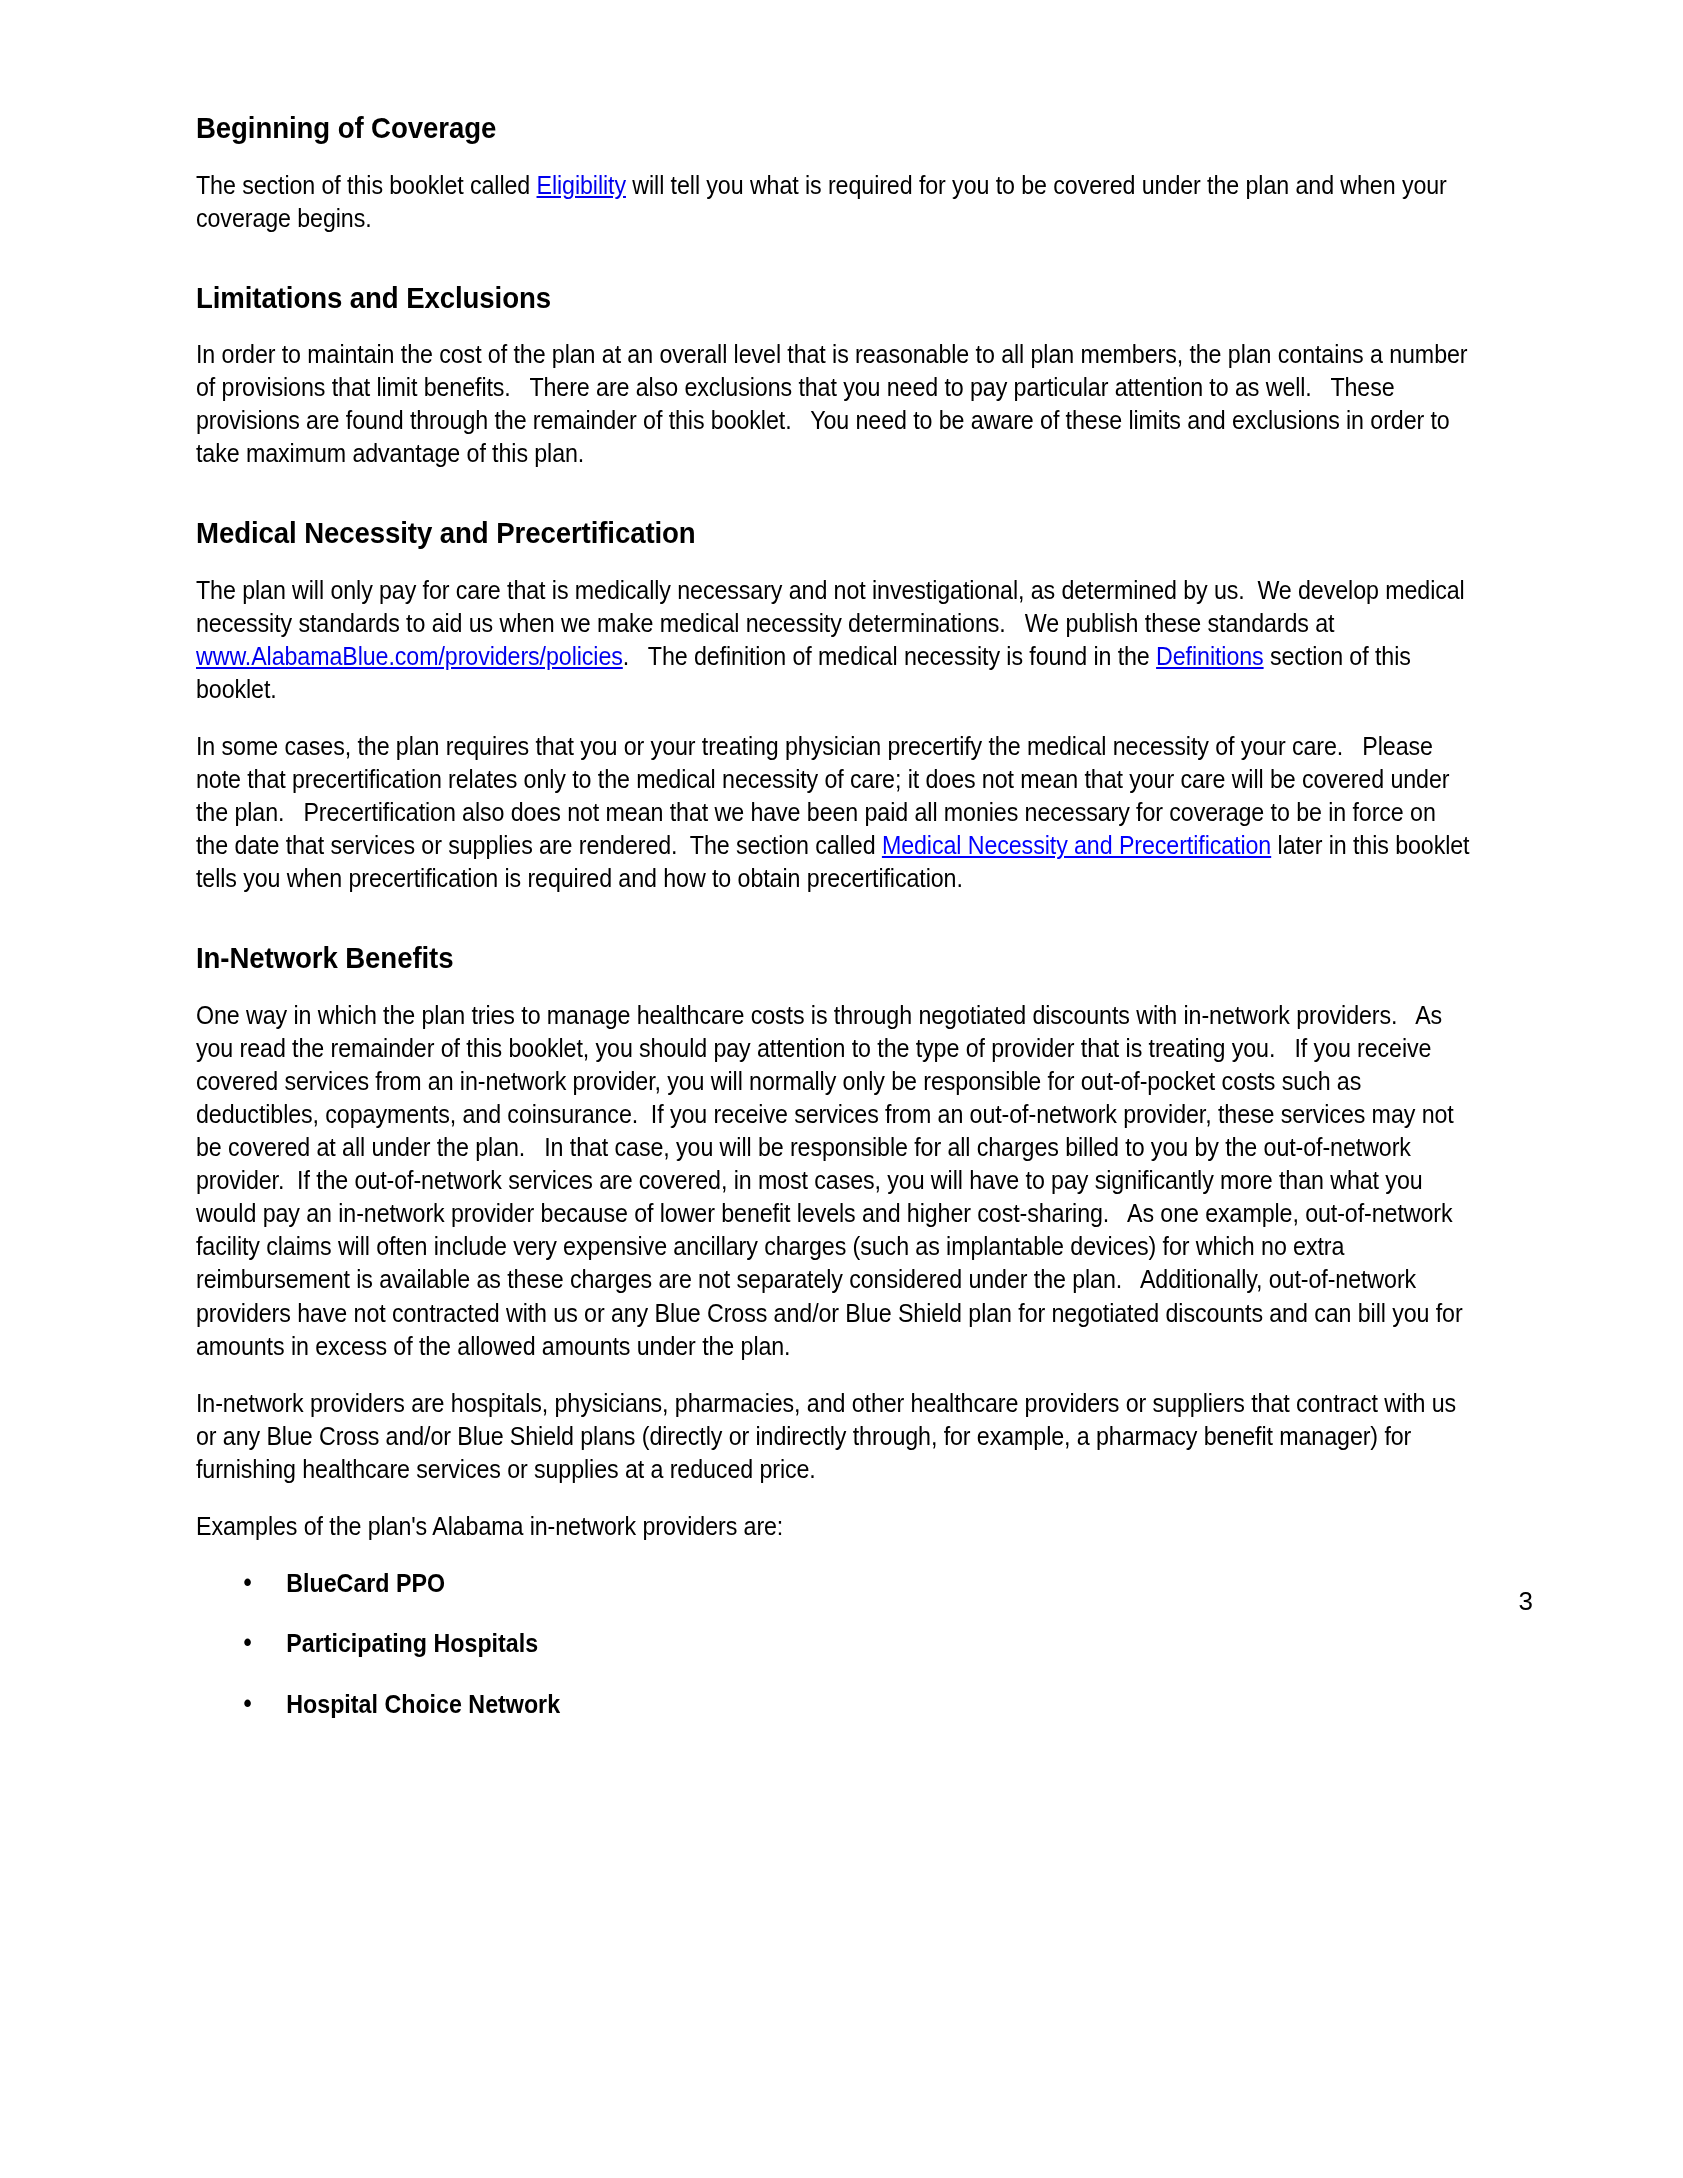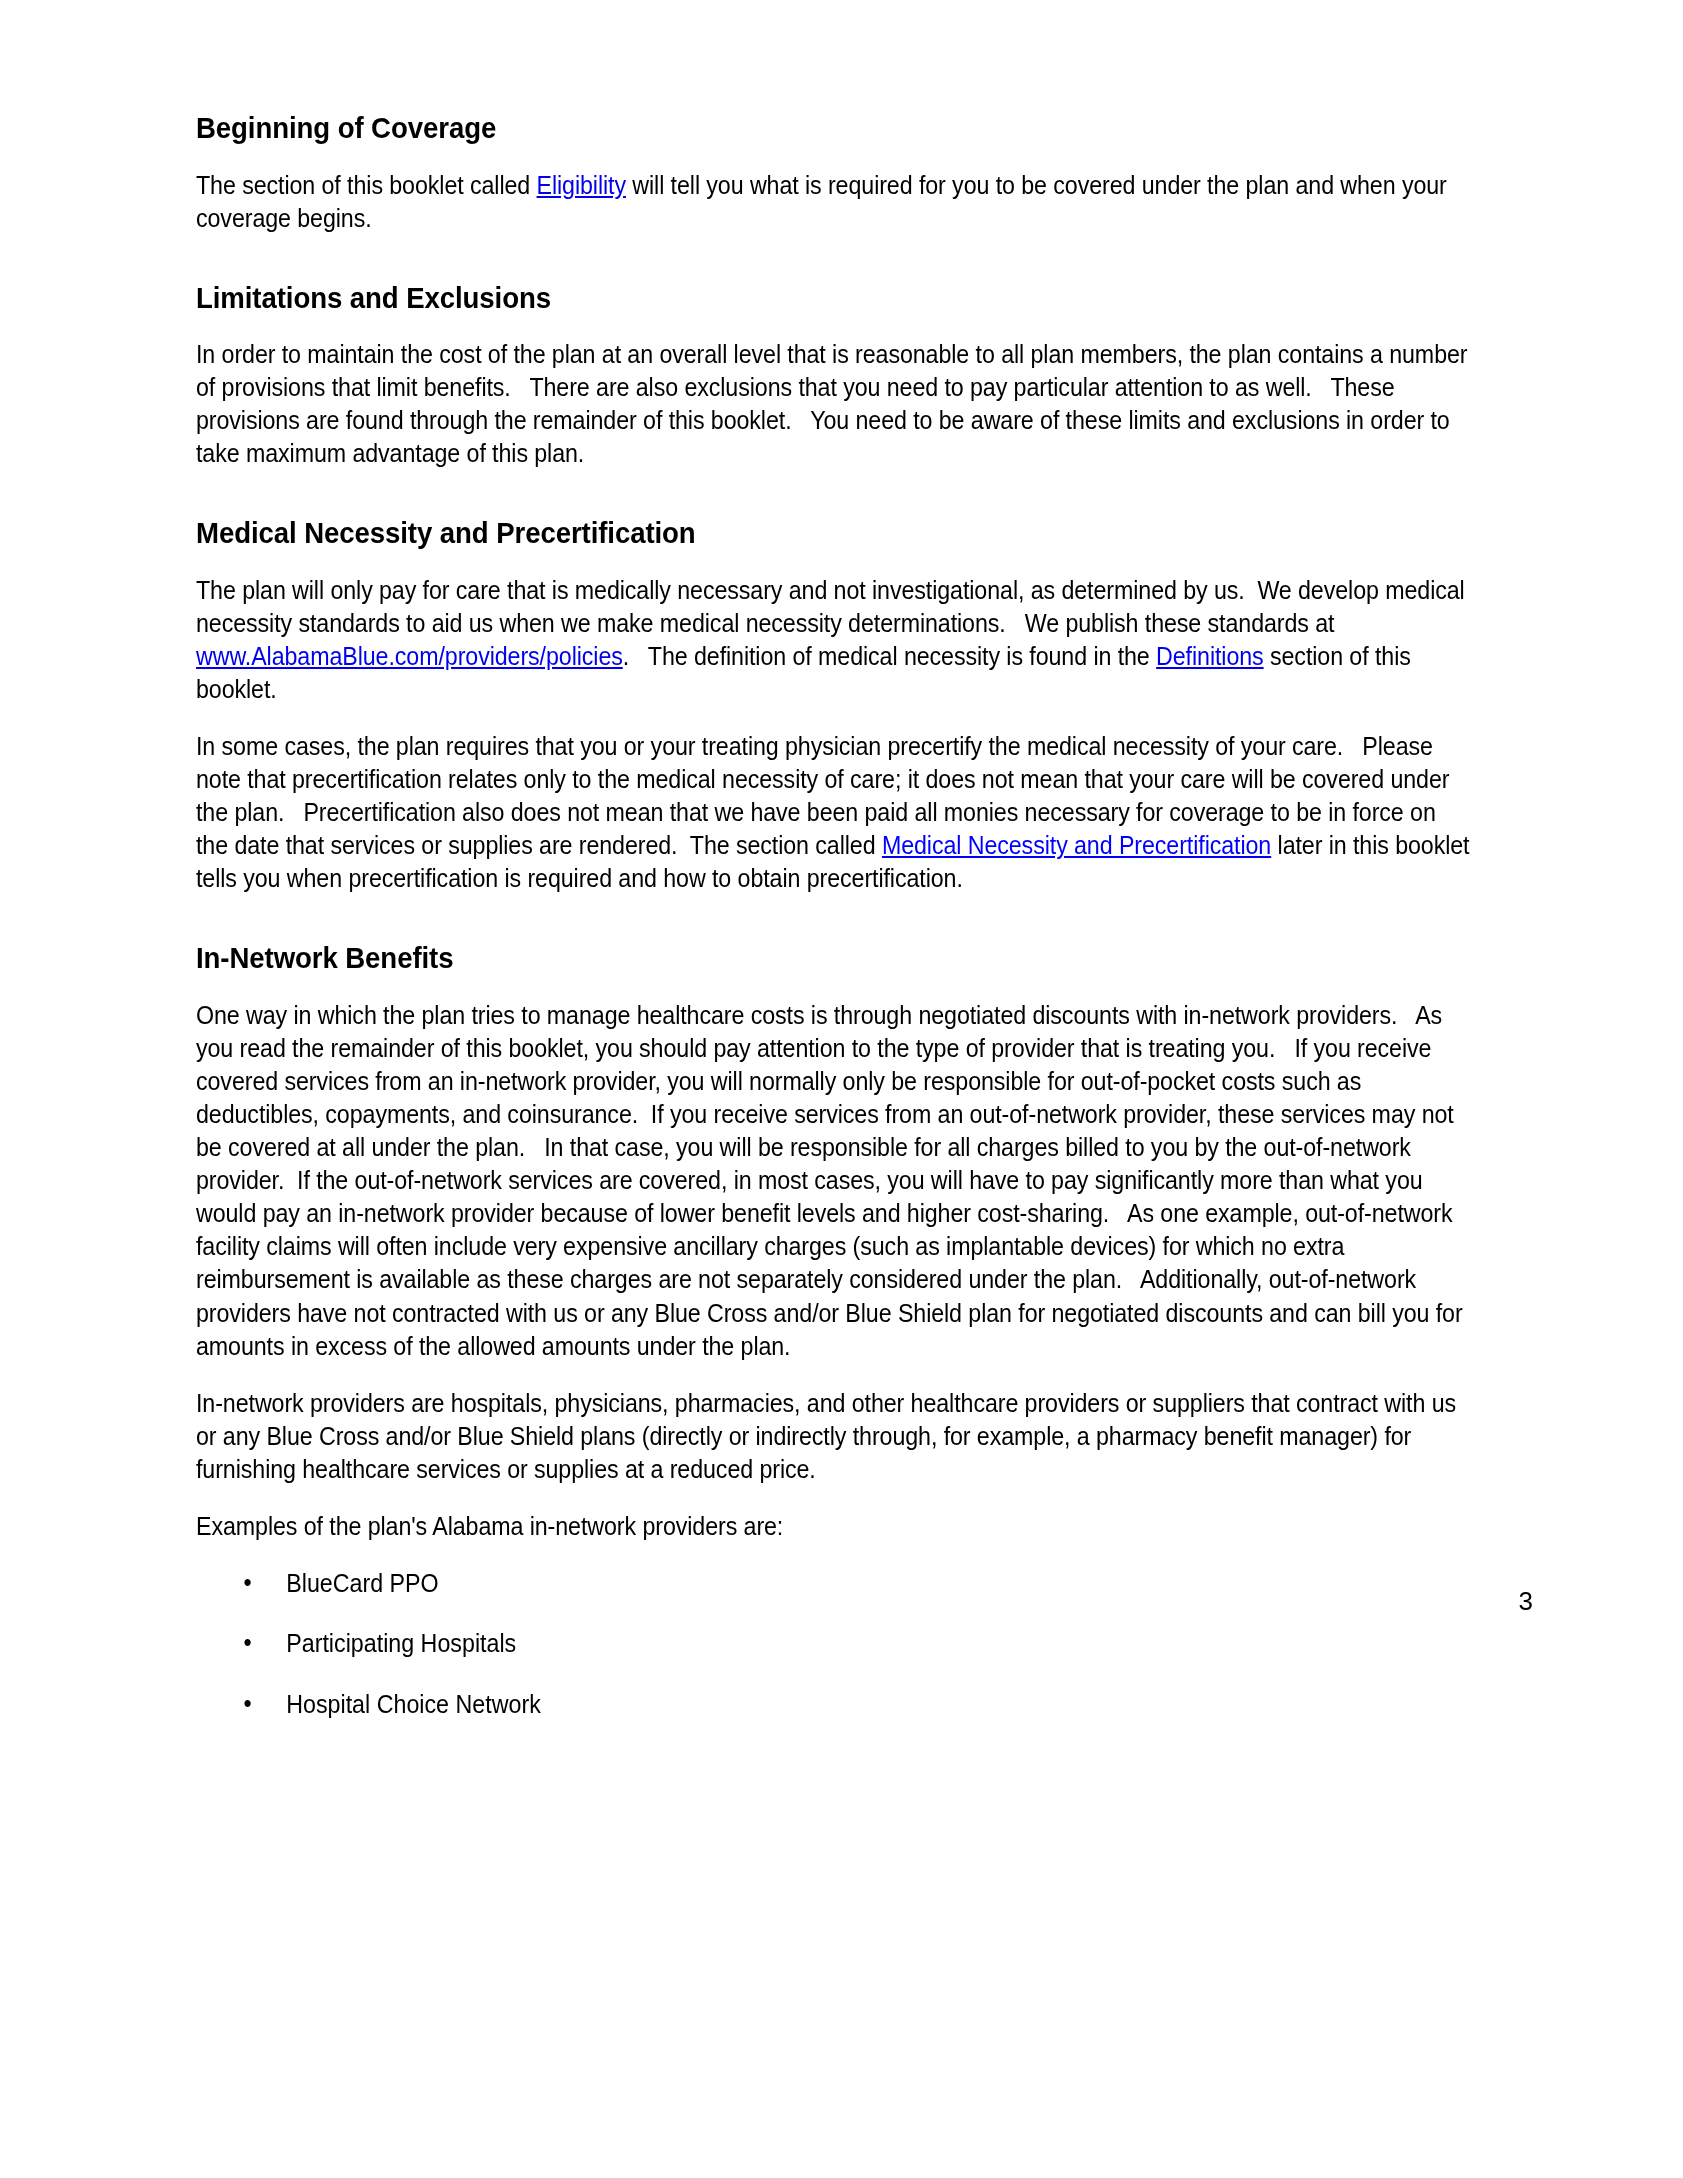--- a/index.html
+++ b/index.html
@@ -62,20 +62,21 @@
     text-decoration: underline;
     text-underline-offset: 2px;
   }
   a.doclink.plain {
     color: #0000FF;
   }
   ul.bullets {
     list-style: none;
     margin: 2px 0 0 0;
     padding: 0;
+    font-weight: bold;
   }
   ul.bullets li {
     position: relative;
     font-size: 25px;
     line-height: 1.3;
     padding-left: 97px;
     margin-bottom: 28px;
     transform: scaleX(0.93);
     transform-origin: left top;
   }

